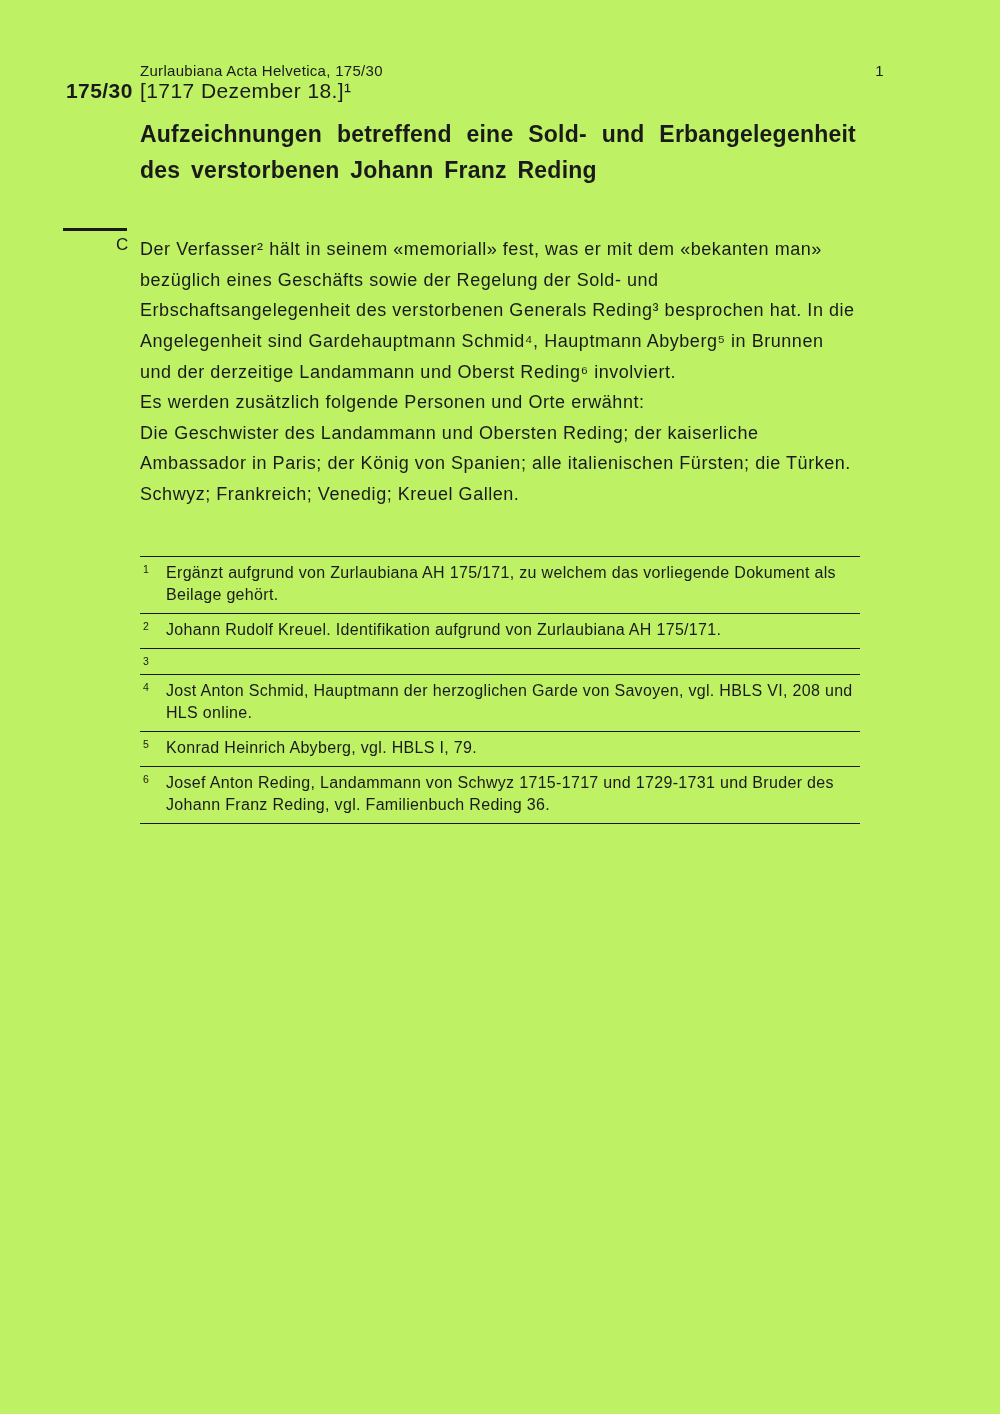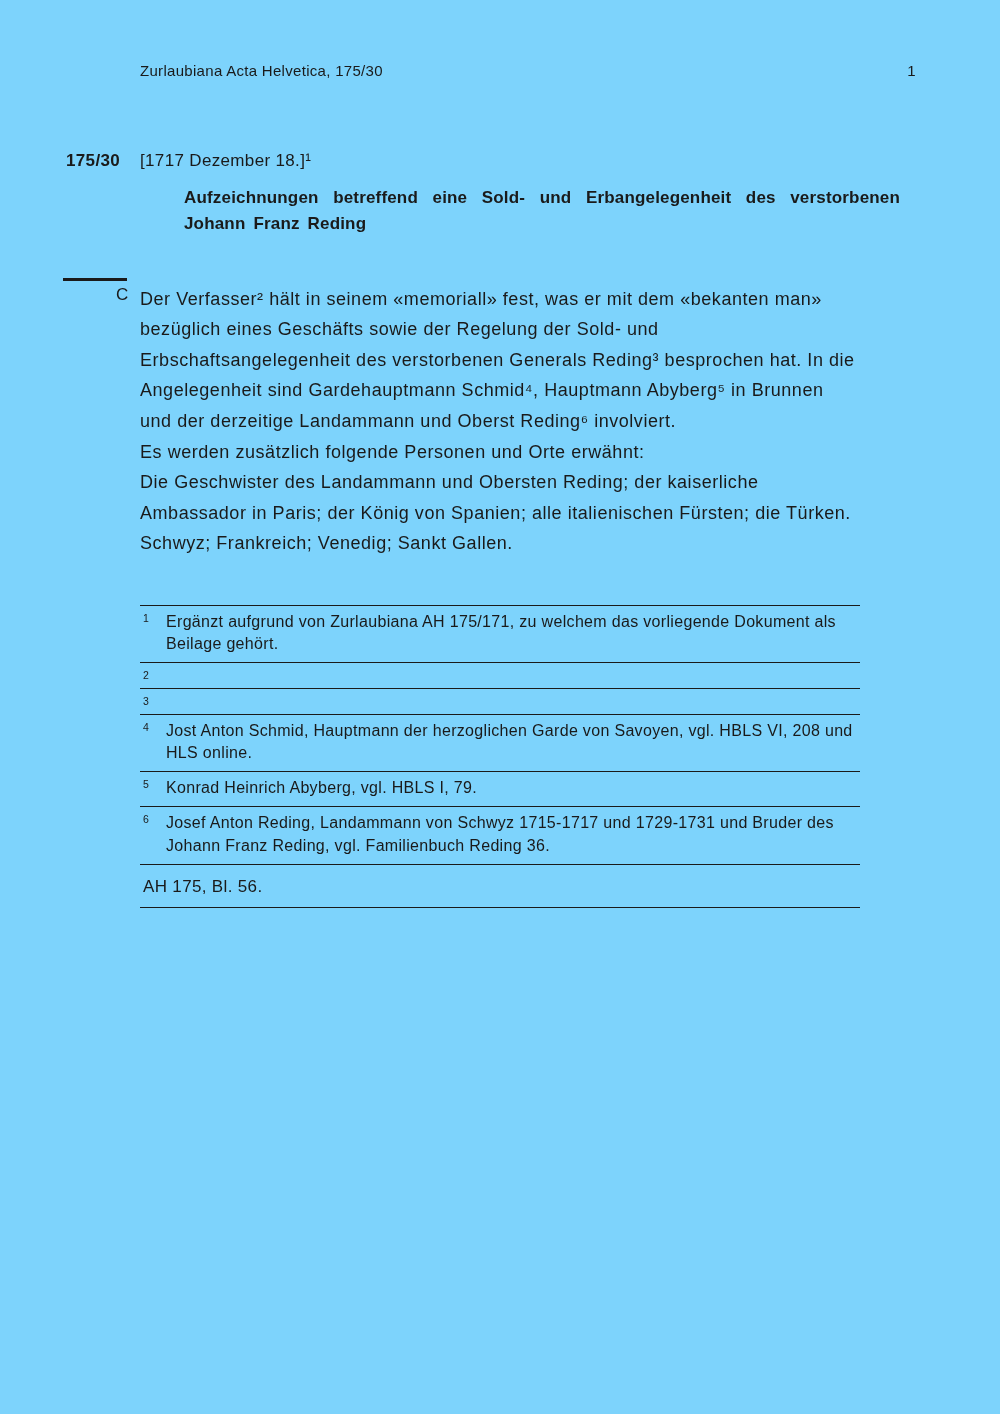--- a/index.html
+++ b/index.html
@@ -6,56 +6,54 @@
   html, body { background: #ffffff; }
   body {
     font-family: "Liberation Sans", "DejaVu Sans", sans-serif;
     color: #1a1a1a;
   }
   .page {
     position: relative;
     width: 1000px;
     height: 1414px;
     margin: 0 auto;
-    background: #7dd3fc;
-    padding: 62px 84px 0 140px;
+    background: #bef264;
+    padding: 62px 116px 0 140px;
   }
   
   .page-header {
     display: flex;
     justify-content: space-between;
     align-items: baseline;
     font-size: 15px;
     letter-spacing: 0.02em;
     color: #1a1a1a;
   }
   
   .entry-head {
-    margin-top: 72px;
     position: relative;
-    font-size: 17px;
+    font-size: 21px;
     letter-spacing: 0.02em;
   }
   .entry-number {
     position: absolute;
     left: -74px;
     top: 0;
     font-weight: bold;
   }
   .entry-date { display: inline-block; }
   .entry-title {
     margin-top: 14px;
-    font-size: 17px;
+    font-size: 23px;
     font-weight: bold;
     line-height: 1.55;
     letter-spacing: 0.01em;
     word-spacing: 0.18em;
     text-align: justify;
     width: 716px;
-    margin-left: 44px;
   }
   
   .body-section {
     position: relative;
     margin-top: 46px;
     width: 716px;
   }
   .short-rule {
     position: absolute;
     left: -77px;
@@ -126,44 +124,44 @@
 
   <h1 class="entry-title">Aufzeichnungen betreffend eine Sold- und Erbangelegenheit des verstorbenen Johann Franz Reding</h1>
 
   <div class="body-section">
     <div class="short-rule"></div>
     <span class="section-marker">C</span>
     <div class="paragraphs">
       <p>Der Verfasser² hält in seinem «memoriall» fest, was er mit dem «bekanten man» bezüglich eines Geschäfts sowie der Regelung der Sold- und Erbschaftsangelegenheit des verstorbenen Generals Reding³ besprochen hat. In die Angelegenheit sind Gardehauptmann Schmid⁴, Hauptmann Abyberg⁵ in Brunnen und der derzeitige Landammann und Oberst Reding⁶ involviert.</p>
       <p class="gap-before">Es werden zusätzlich folgende Personen und Orte erwähnt:</p>
       <p>Die Geschwister des Landammann und Obersten Reding; der kaiserliche Ambassador in Paris; der König von Spanien; alle italienischen Fürsten; die Türken.</p>
-      <p>Schwyz; Frankreich; Venedig; Sankt Gallen.</p>
+      <p>Schwyz; Frankreich; Venedig; Kreuel Gallen.</p>
     </div>
   </div>
 
   <div class="footnotes">
     <div class="footnote-row">
       <span class="footnote-number">1</span>
       <span class="footnote-text">Ergänzt aufgrund von Zurlaubiana AH 175/171, zu welchem das vorliegende Dokument als Beilage gehört.</span>
     </div>
     <div class="footnote-row">
       <span class="footnote-number">2</span>
+      <span class="footnote-text">Johann Rudolf Kreuel. Identifikation aufgrund von Zurlaubiana AH 175/171.</span>
     </div>
     <div class="footnote-row">
       <span class="footnote-number">3</span>
     </div>
     <div class="footnote-row">
       <span class="footnote-number">4</span>
       <span class="footnote-text">Jost Anton Schmid, Hauptmann der herzoglichen Garde von Savoyen, vgl. HBLS VI, 208 und HLS online.</span>
     </div>
     <div class="footnote-row">
       <span class="footnote-number">5</span>
       <span class="footnote-text">Konrad Heinrich Abyberg, vgl. HBLS I, 79.</span>
     </div>
     <div class="footnote-row">
       <span class="footnote-number">6</span>
       <span class="footnote-text">Josef Anton Reding, Landammann von Schwyz 1715-1717 und 1729-1731 und Bruder des Johann Franz Reding, vgl. Familienbuch Reding 36.</span>
     </div>
   </div>
 
-  <div class="source-line">AH 175, Bl. 56.</div>
 
 </div>
 
 </body></html>

